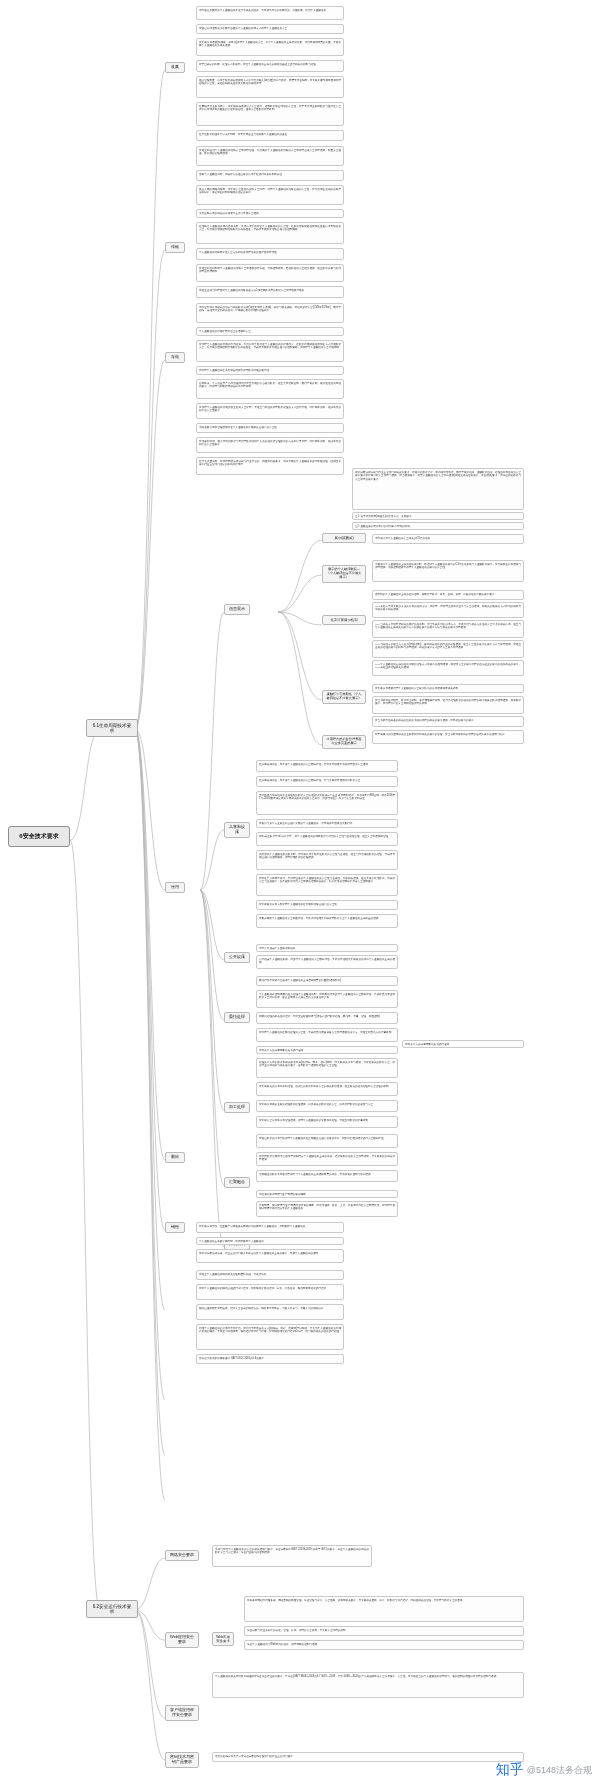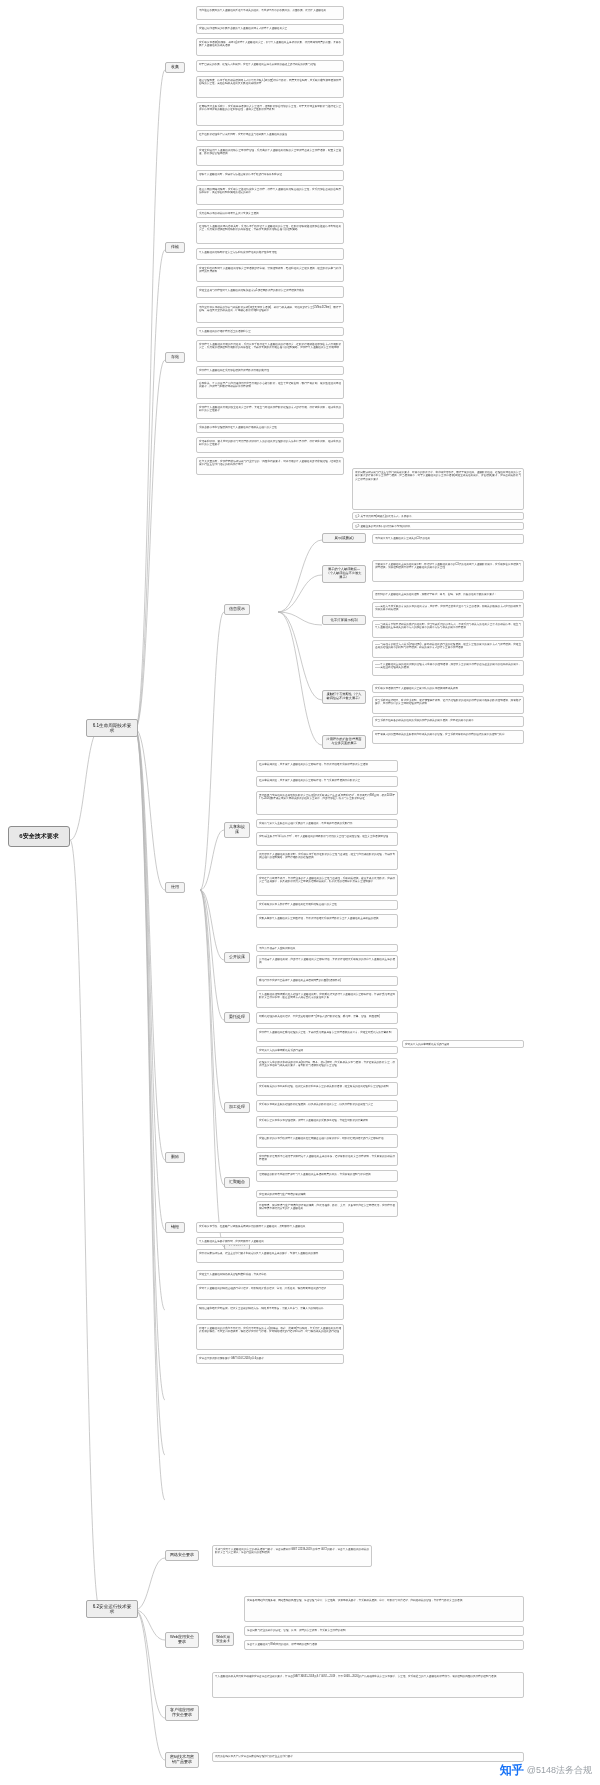--- a/index.html
+++ b/index.html
@@ -18,21 +18,21 @@
   }
   .l2{border:1px solid #a8a8a8;background:#eeeeee;font-size:4.6px;padding:3px 4px;text-align:center;border-radius:2px;}
   .root{
     border:1px solid #8d8d8d;background:#e8e8e8;font-size:6px;font-weight:bold;
     padding:5px 6px;text-align:center;border-radius:3px;color:#111;
   }
   .watermark{
     position:absolute;right:8px;bottom:6px;font-size:9px;color:#9aa0a6;
     display:flex;align-items:center;gap:3px;
   }
-  .wm-logo{font-size:12px;color:#1772f6;font-weight:bold;}
+  .wm-logo{font-size:14px;color:#1772f6;font-weight:normal;}
 </style>
 </head>
 <body>
 
 <div class="canvas">
 
   <svg class="links">
     <g fill="none" stroke="#b5b5b5" stroke-width="0.7">
 
       <path d="M70 840 C 85 840, 85 729, 100 729"></path>

